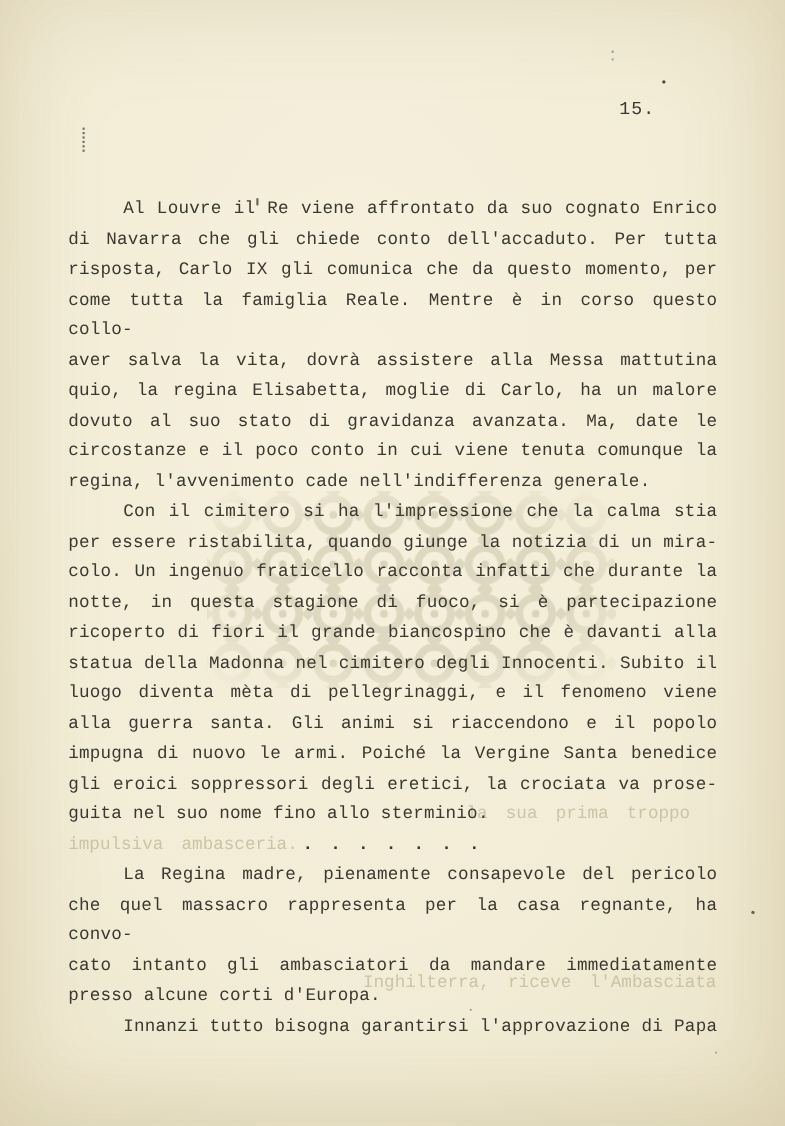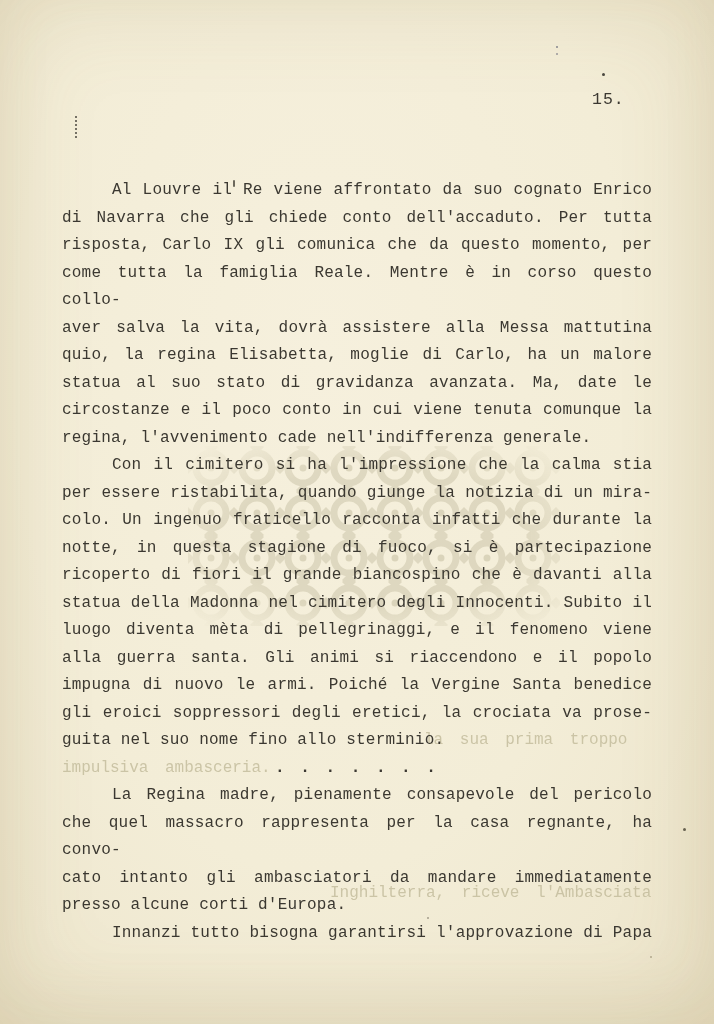--- a/index.html
+++ b/index.html
@@ -35,21 +35,21 @@
     opacity: 0.75;
     word-spacing: 7px;
     pointer-events: none;
     white-space: nowrap;
   }
   .ghost-1 { left: 424px; top: 727px; }
   .ghost-2 { left: 62px;  top: 755px; }
   .ghost-3 { left: 330px; top: 868px; margin-top: 12px; }
 
   .page-number {
-    position: absolute; left: 592px; top: 90px;
+    position: absolute; left: 563px; top: 90px;
     font-size: 16.5px; letter-spacing: 1px;
   }
 
   .text-block {
     position: absolute; left: 62px; top: 177px; width: 590px;
   }
   .line {
     font-size: 16px;
     line-height: 27.5px;
     white-space: normal;
@@ -113,21 +113,21 @@
 
   <div class="page-number">15.</div>
 
   <div class="text-block">
       <div class="line indent">Al Louvre il Re viene affrontato da suo cognato Enrico</div>
       <div class="line">di Navarra che gli chiede conto dell'accaduto. Per tutta</div>
       <div class="line">risposta, Carlo IX gli comunica che da questo momento, per</div>
       <div class="line">come tutta la famiglia Reale. Mentre è in corso questo collo-</div>
       <div class="line">aver salva la vita, dovrà assistere alla Messa mattutina</div>
       <div class="line">quio, la regina Elisabetta, moglie di Carlo, ha un malore</div>
-      <div class="line">statua al suo stato di gravidanza avanzata. Ma, date le</div>
+      <div class="line">dovuto al suo stato di gravidanza avanzata. Ma, date le</div>
       <div class="line">circostanze e il poco conto in cui viene tenuta comunque la</div>
       <div class="line last">regina, l'avvenimento cade nell'indifferenza generale.</div>
       <div class="line indent">Con il cimitero si ha l'impressione che la calma stia</div>
       <div class="line">per essere ristabilita, quando giunge la notizia di un mira-</div>
       <div class="line">colo. Un ingenuo fraticello racconta infatti che durante la</div>
       <div class="line">notte, in questa stagione di fuoco, si è partecipazione</div>
       <div class="line">ricoperto di fiori il grande biancospino che è davanti alla</div>
       <div class="line">statua della Madonna nel cimitero degli Innocenti. Subito il</div>
       <div class="line">luogo diventa mèta di pellegrinaggi, e il fenomeno viene</div>
       <div class="line">alla guerra santa. Gli animi si riaccendono e il popolo</div>

